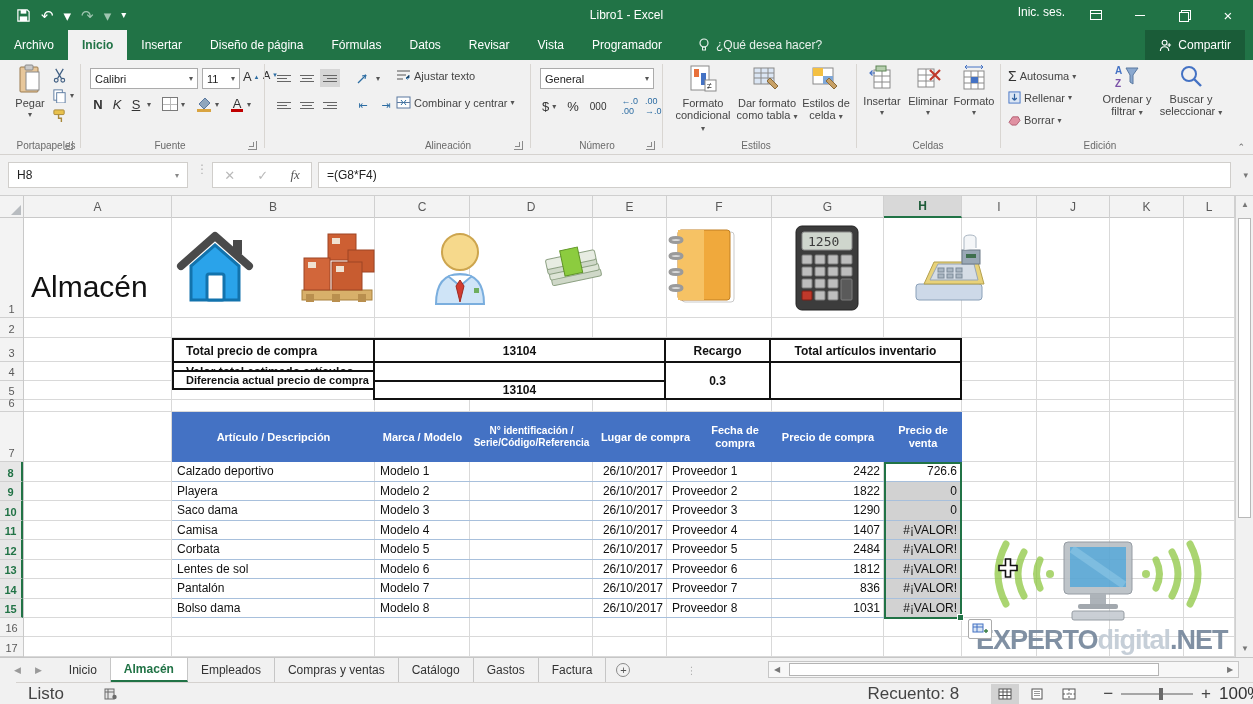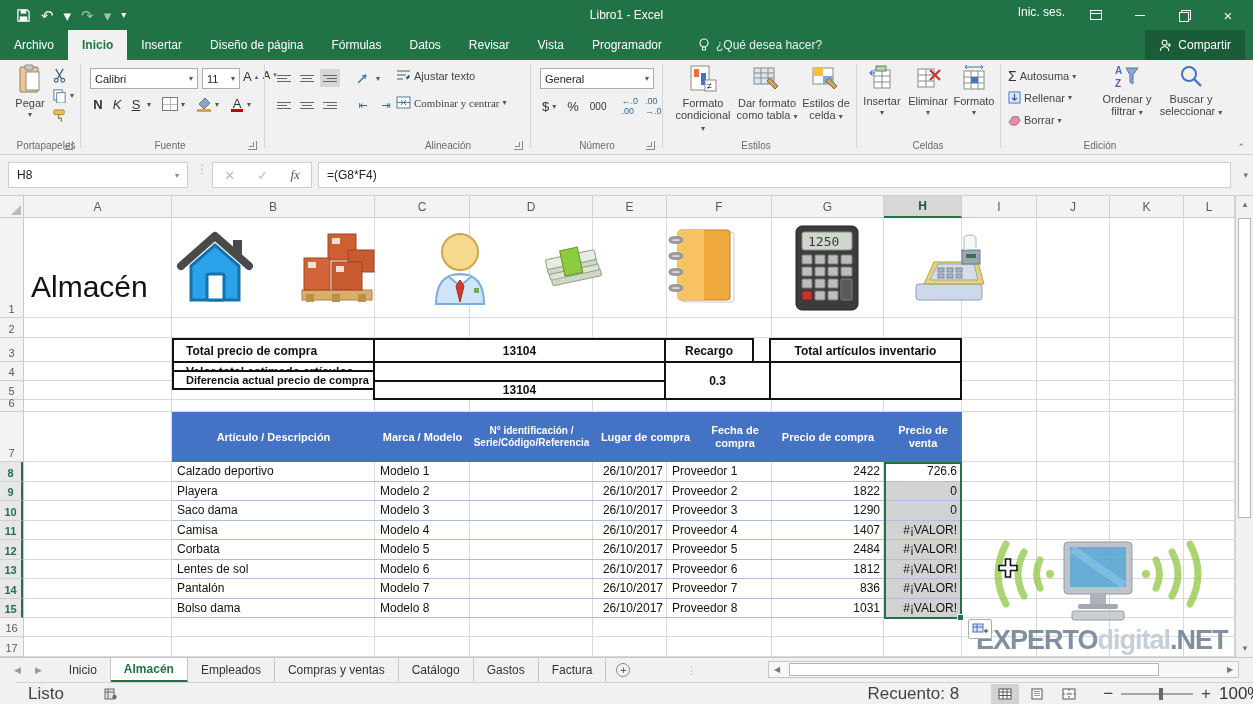--- a/index.html
+++ b/index.html
@@ -344,21 +344,21 @@
       <span class="btn16" style="margin-left:10px; color:#2d6da3; font-size:11px;">⇤</span>
       <span class="btn16" style="color:#2d6da3; font-size:11px;">⇥</span>
     </div>
     <div class="mini" style="left:396px; top:9px;">
       <svg width="15" height="13" viewBox="0 0 15 13">
           <path d="M1 2h13M1 6h9M1 10h6" stroke="#555"></path>
           <path d="M13 6v3h-3l1.5-1.5M10 9l1.5 1.5" stroke="#2d6da3"></path>
         </svg>
       <span>Ajustar texto</span>
     </div>
-    <div class="mini" style="left:396px; top:36px;font-family:Liberation Serif, serif;">
+    <div class="mini" style="left:396px; top:36px;">
       <svg width="15" height="13" viewBox="0 0 15 13">
           <rect x="1" y="1" width="13" height="11" fill="#fff" stroke="#5a79a0"></rect>
           <path d="M1 6.5h13" stroke="#5a79a0"></path>
           <path d="M5 4l2 2.5L5 9M10 4L8 6.5 10 9" stroke="#2d6da3" fill="none"></path>
         </svg>
       <span>Combinar y centrar</span>
       <span class="dd8">▾</span>
     </div>
     <span class="glabel" style="left:388px;">Alineación</span>
     <span class="launch" style="left:514px;"></span>
@@ -661,21 +661,21 @@
         <rect x="56" y="26" width="10" height="4" fill="#3f6f4f"></rect>
       </svg>
 
       <div class="summary">
         <div class="sc lbl" style="left:0; top:0; width:203px; height:25px;">Total precio de compra</div>
         <div class="sc ctr" style="left:201px; top:0; width:293px; height:25px;">13104</div>
         <div class="sc lbl" style="left:0; top:23px; width:203px; height:21px;">Valor total estimado artículos</div>
         <div class="sc" style="left:201px; top:23px; width:293px; height:21px;"></div>
         <div class="sc lbl" style="left:0; top:32px; width:203px; height:20px; font-size:11px;">Diferencia actual precio de compra</div>
         <div class="sc ctr" style="left:201px; top:42px; width:293px; height:20px;">13104</div>
-        <div class="sc ctr" style="left:492px; top:0; width:90px; height:25px;">Recargo</div>
+        <div class="sc ctr" style="left:492px; top:0; width:107px; height:25px;">Recargo</div>
         <div class="sc ctr" style="left:492px; top:23px; width:107px; height:39px;">0.3</div>
         <div class="sc ctr" style="left:597px; top:0; width:193px; height:25px;">Total artículos inventario</div>
         <div class="sc" style="left:597px; top:23px; width:193px; height:39px;"></div>
       </div>
 
       <div class="dtable">
         <div class="thead">
           <div class="th w-art">Artículo / Descripción</div>
           <div class="th w-marca">Marca / Modelo</div>
           <div class="th w-ident small">N° identificación / Serie/Código/Referencia</div>

